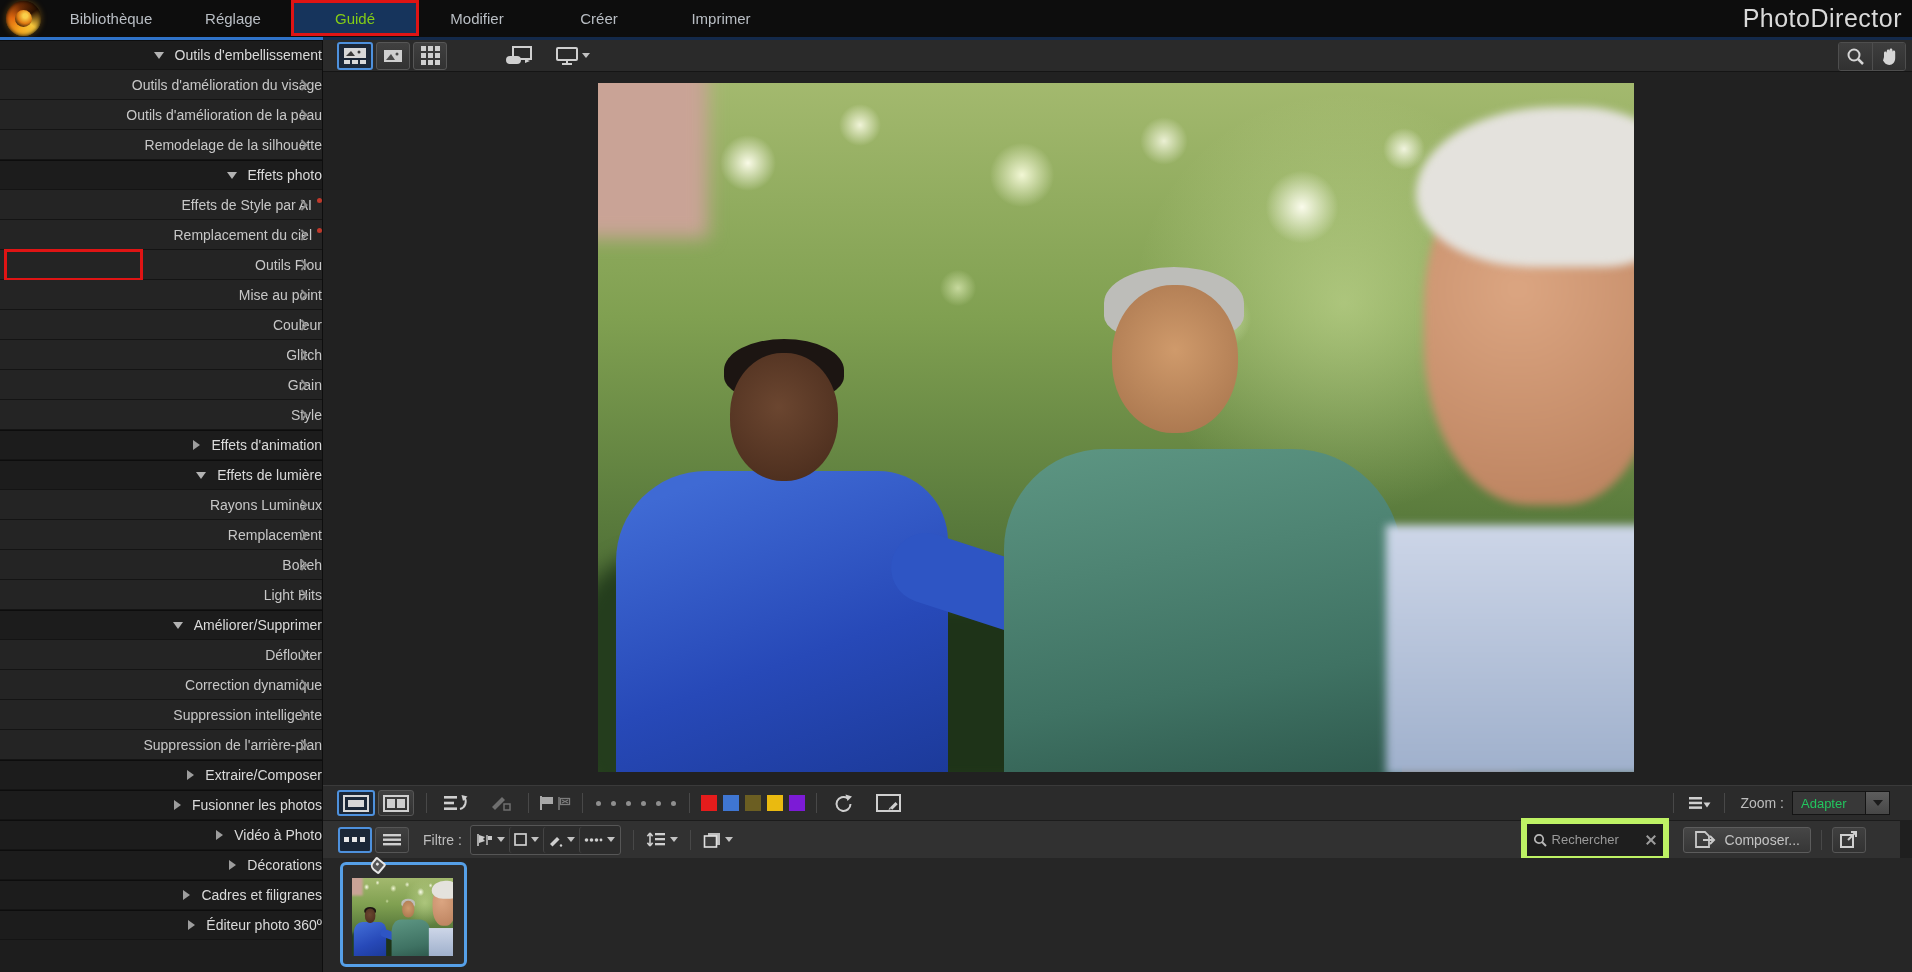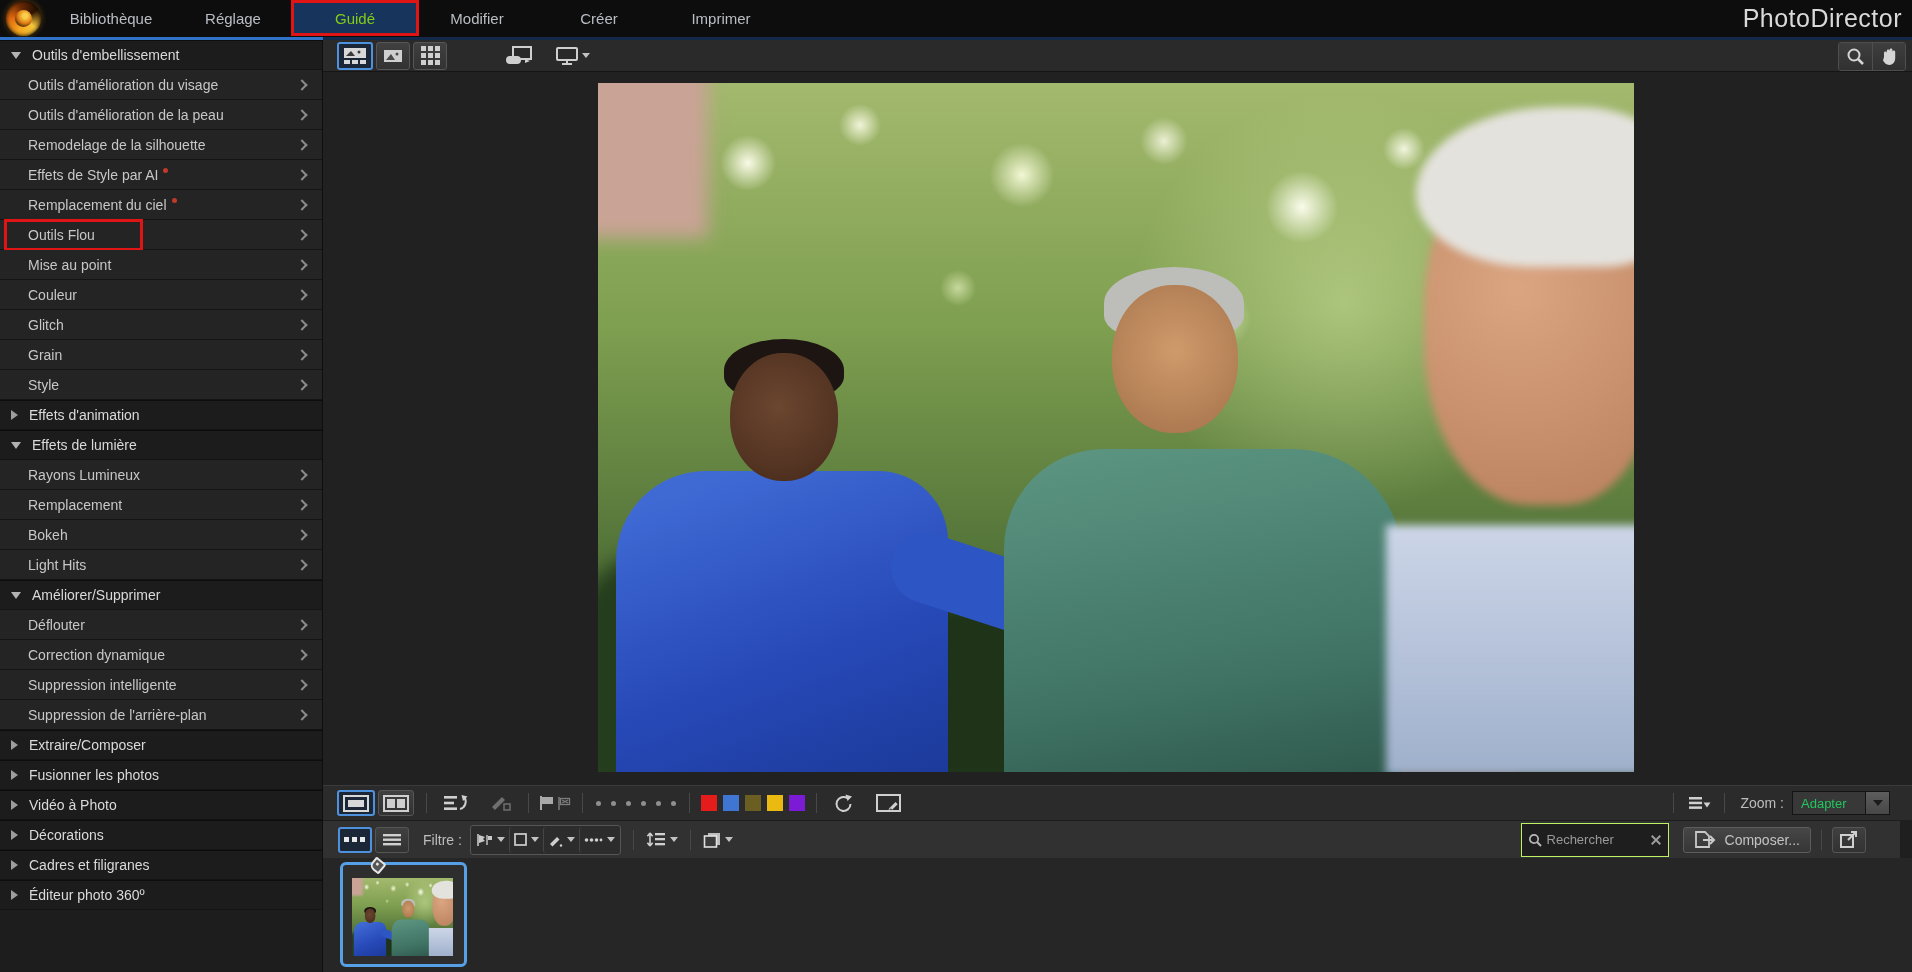--- a/index.html
+++ b/index.html
@@ -19,21 +19,21 @@
   .tab.active { background:#16345c; color:#84cc16; }
   .tab.annotated { box-shadow:0 0 0 3px #df1414; }
   .app-title { position:absolute; right:10px; top:4px; font-size:25px; font-weight:300; letter-spacing:.5px; color:#d9d9d9; }
 
   .accent-line { position:absolute; top:37px; left:0; width:100%; height:3px; background:#13294a; }
   .accent-line .bright { position:absolute; left:0; top:0; width:323px; height:3px; background:#2f72c8; }
 
   
   .sidebar { position:absolute; left:0; top:40px; width:323px; bottom:0; background:#1d1d1d; border-right:1px solid #0e0e0e; }
   .srow { position:relative; height:30px; display:flex; align-items:center; font-size:14px;
-          border-bottom:1px solid #141414; cursor:pointer; }
+          border-bottom:1px solid #141414; cursor:pointer;justify-content:flex-end; }
   .srow.header { background:#1c1c1c; color:#dadada; border-top:1px solid #0d0d0d; }
   .srow.child { background:#242424; color:#c7c7c7; }
   .srow.header .tri-down, .srow.header .tri-right { margin-left:11px; margin-right:11px; }
   .tri-down { width:0; height:0; border-left:5px solid transparent; border-right:5px solid transparent; border-top:7px solid #b2b2b2; }
   .tri-right { width:0; height:0; border-top:5px solid transparent; border-bottom:5px solid transparent; border-left:7px solid #9d9d9d; }
   .srow.child .slabel { margin-left:28px; }
   .badge { width:5px; height:5px; border-radius:50%; background:#c0392b; margin-left:5px; margin-bottom:9px; }
   .chev { position:absolute; right:16px; width:8px; height:8px; border-top:2px solid #8b8b8b; border-right:2px solid #8b8b8b; transform:rotate(45deg); }
   .srow.hl::after { content:''; position:absolute; left:4px; top:-1px; width:133px; height:26px; border:3px solid #df1414; }
 
@@ -99,21 +99,21 @@
                       display:flex; align-items:center; justify-content:center; }
   .dropdown .dd-btn .tri { width:0; height:0; border-left:5px solid transparent; border-right:5px solid transparent; border-top:6px solid #1c1c1c; }
 
   
   .film-toolbar { position:absolute; left:323px; top:820px; right:12px; height:38px; background:#313131;
                   border-top:1px solid #1c1c1c; display:flex; align-items:center; }
   .filter-label { font-size:14px; color:#bdbdbd; }
   .filter-group { display:flex; border:1px solid #565656; border-radius:3px; background:#2c2c2c; padding:1px; }
   .filter-group .tbtn { border:none; background:none; min-width:32px; }
   .filter-group .tbtn + .tbtn { border-left:1px solid #454545; }
-  .searchbox { width:148px; height:24px; background:#1e1e1e; border:1px solid #bef264; display:flex; align-items:center; padding:16px 6px; }
+  .searchbox { width:148px; height:24px; background:#1e1e1e; border:6px solid #bef264; display:flex; align-items:center; padding:16px 6px; }
   .searchbox input { flex:1; min-width:0; background:transparent; border:none; outline:none; color:#c0c0c0; font-size:13px;
                      font-family:"Liberation Sans", sans-serif; margin-left:5px; }
   .searchbox input::placeholder { color:#9a9a9a; }
   .xicon { position:relative; width:12px; height:12px; cursor:pointer; flex:none; }
   .xicon::before, .xicon::after { content:''; position:absolute; left:5px; top:0; width:2px; height:12px; background:#9d9d9d; }
   .xicon::before { transform:rotate(45deg); } .xicon::after { transform:rotate(-45deg); }
   .export-btn { height:26px; padding:0 10px; background:linear-gradient(#464646,#363636); border:1px solid #5c5c5c;
                 border-radius:3px; display:flex; align-items:center; font-size:14px; color:#c3c3c3; cursor:pointer; }
 
   
@@ -174,20 +174,24 @@
           <span class="slabel">Outils d'amélioration du visage</span>
           <span class="chev"></span>
         </div>
         <div class="srow child">
           <span class="slabel">Outils d'amélioration de la peau</span>
           <span class="chev"></span>
         </div>
         <div class="srow child">
           <span class="slabel">Remodelage de la silhouette</span>
           <span class="chev"></span>
+        </div>
+        <div class="srow header">
+          <span class="tri-down"></span>
+          <span class="slabel">Effets photo</span>
         </div>
         <div class="srow child">
           <span class="slabel">Effets de Style par AI</span>
           <span class="badge"></span>
           <span class="chev"></span>
         </div>
         <div class="srow child">
           <span class="slabel">Remplacement du ciel</span>
           <span class="badge"></span>
           <span class="chev"></span>

